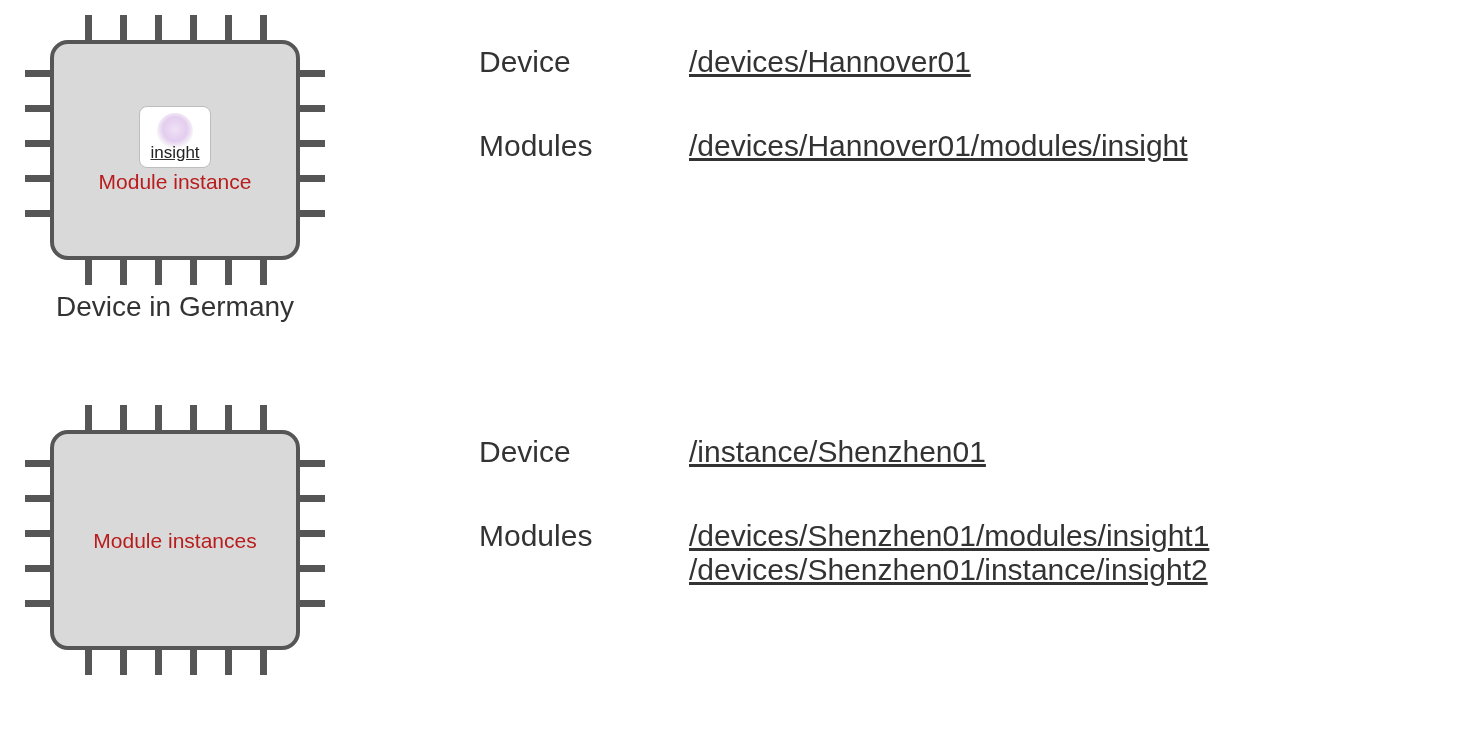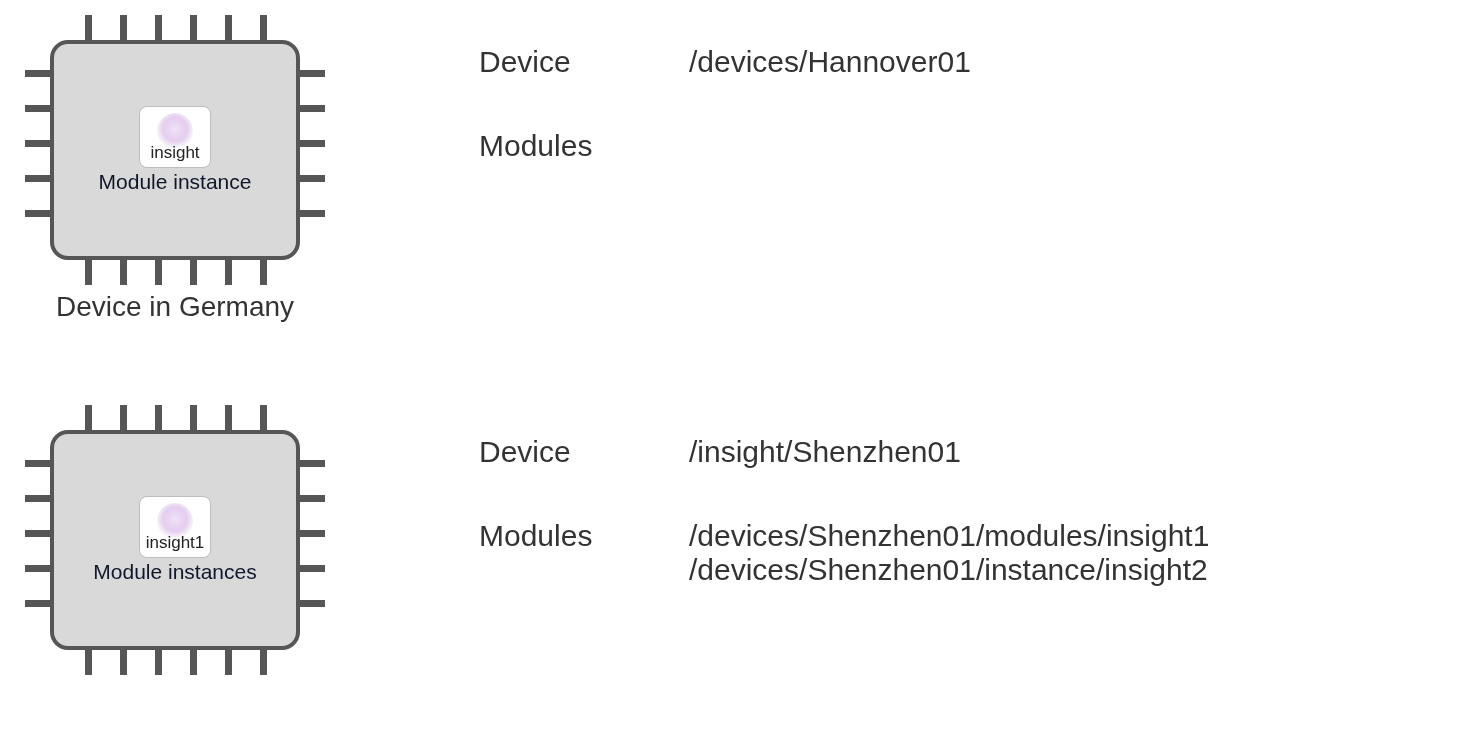--- a/index.html
+++ b/index.html
@@ -48,20 +48,21 @@
       position: absolute;
       background: #565656;
     }
     .pin.h { width: 7px; height: 26px; }
     .pin.v { width: 26px; height: 7px; }
 
     .module-row {
       display: flex;
       gap: 16px;
       justify-content: center;
+      text-decoration: underline;
     }
     .module-box {
       width: 72px;
       height: 62px;
       background: #ffffff;
       border: 1px solid #bdbdbd;
       border-radius: 8px;
       display: flex;
       flex-direction: column;
       align-items: center;
@@ -80,42 +81,42 @@
     }
     .module-label {
       font-size: 17px;
       color: #222;
       position: relative;
       z-index: 2;
     }
     .module-caption {
       margin-top: 2px;
       font-size: 21px;
-      color: #0f172a;
+      color: #b91c1c;
     }
     .chip-caption {
       margin-top: 6px;
       font-size: 28px;
       color: #333;
     }
 
     .info-block {
       margin-top: 30px;
       margin-left: 130px;
       font-size: 30px;
       color: #333;
     }
     .info-row {
       display: flex;
       margin-bottom: 50px;
       align-items: flex-start;
     }
     .info-row:last-child { margin-bottom: 0; }
     .info-key { width: 210px; margin-left: 24px; }
-    .info-val { white-space: pre-line; }
+    .info-val { white-space: pre-line; text-decoration: underline; }
   </style>
 </head>
 <body>
 
 <div class="device-section germany">
   <div class="chip-wrapper">
     <div class="chip">
       <div class="chip-body">
         <div class="module-row">
           <div class="module-box">
@@ -155,33 +156,30 @@
     <div class="chip-caption">Device in Germany</div>
   </div>
 
   <div class="info-block">
     <div class="info-row">
       <div class="info-key">Device</div>
       <div class="info-val">/devices/Hannover01</div>
     </div>
     <div class="info-row">
       <div class="info-key">Modules</div>
+      <div class="info-val">/devices/Hannover01/modules/insight</div>
     </div>
   </div>
 </div>
 
 <div class="device-section china">
   <div class="chip-wrapper">
     <div class="chip">
       <div class="chip-body">
         <div class="module-row">
-          <div class="module-box">
-            <div class="module-icon"></div>
-            <span class="module-label">insight1</span>
-          </div>
         </div>
         <div class="module-caption">Module instances</div>
       </div>
 
       <div class="pin h" style="top:0;left:60px"></div>
       <div class="pin h" style="top:0;left:95px"></div>
       <div class="pin h" style="top:0;left:130px"></div>
       <div class="pin h" style="top:0;left:165px"></div>
       <div class="pin h" style="top:0;left:200px"></div>
       <div class="pin h" style="top:0;left:235px"></div>
@@ -203,21 +201,21 @@
       <div class="pin v" style="right:0;top:90px"></div>
       <div class="pin v" style="right:0;top:125px"></div>
       <div class="pin v" style="right:0;top:160px"></div>
       <div class="pin v" style="right:0;top:195px"></div>
     </div>
   </div>
 
   <div class="info-block">
     <div class="info-row">
       <div class="info-key">Device</div>
-      <div class="info-val">/insight/Shenzhen01</div>
+      <div class="info-val">/instance/Shenzhen01</div>
     </div>
     <div class="info-row">
       <div class="info-key">Modules</div>
       <div class="info-val">/devices/Shenzhen01/modules/insight1
 /devices/Shenzhen01/instance/insight2</div>
     </div>
   </div>
 </div>
 
 </body></html>

